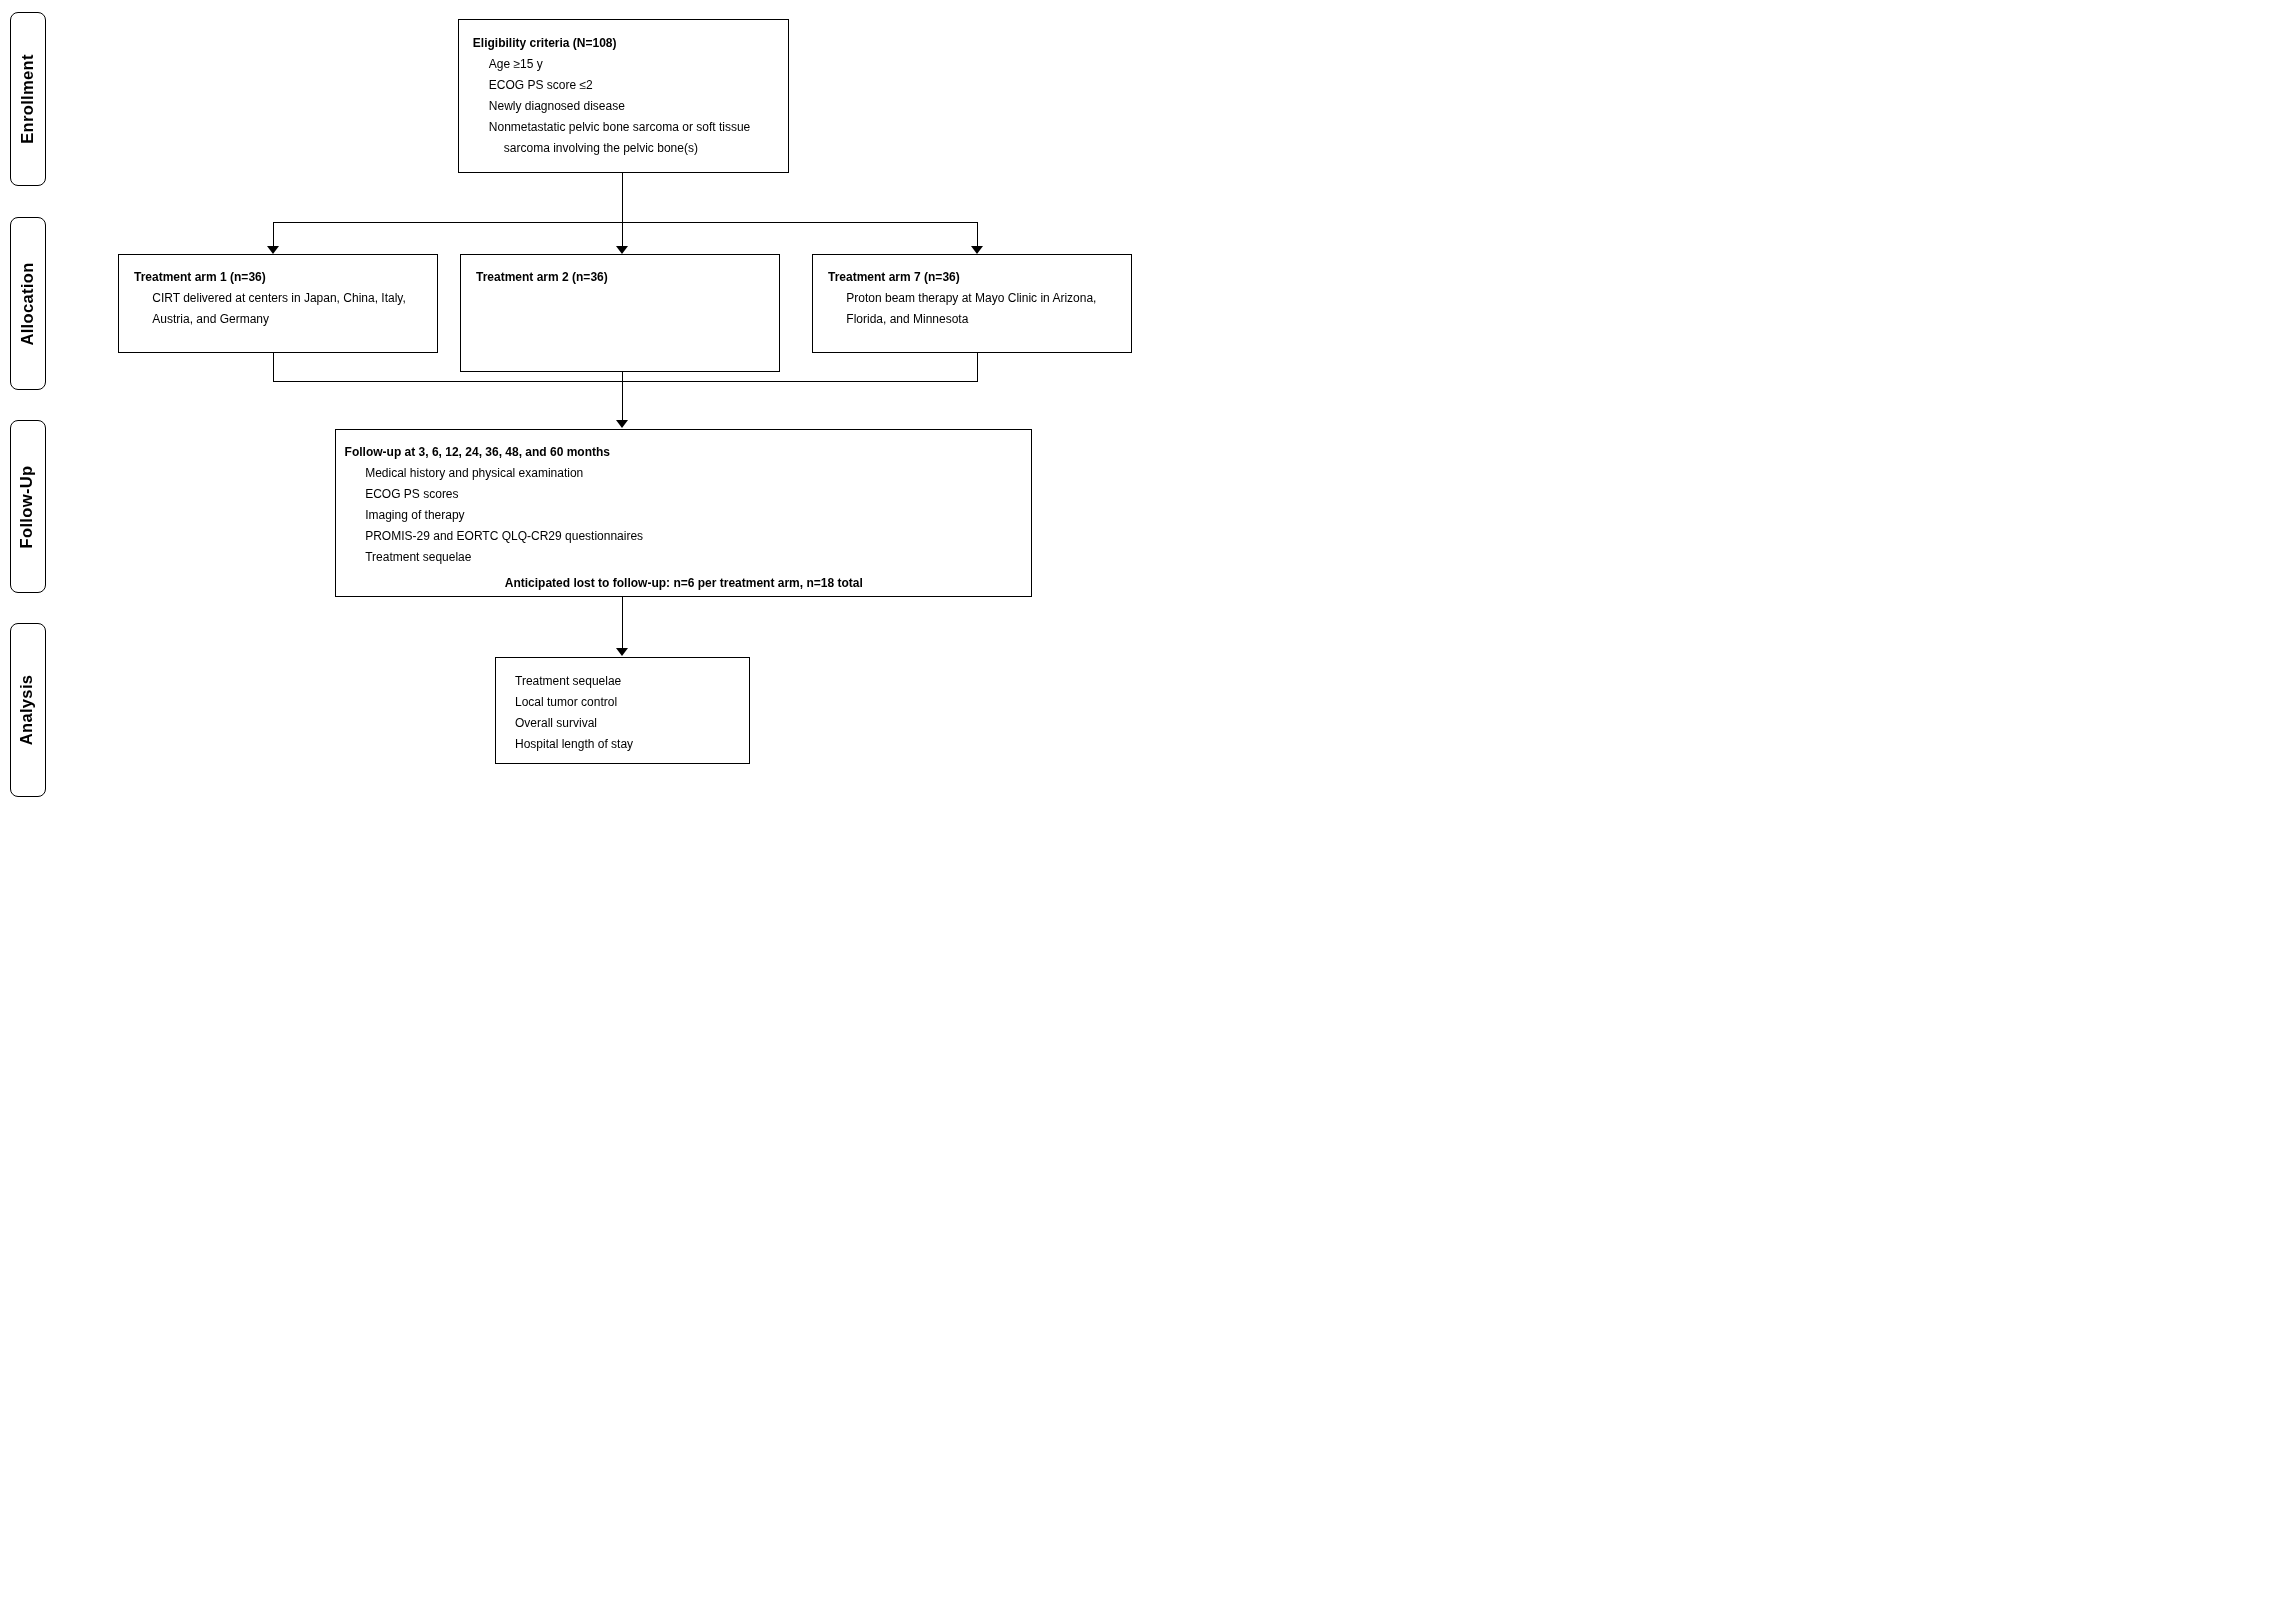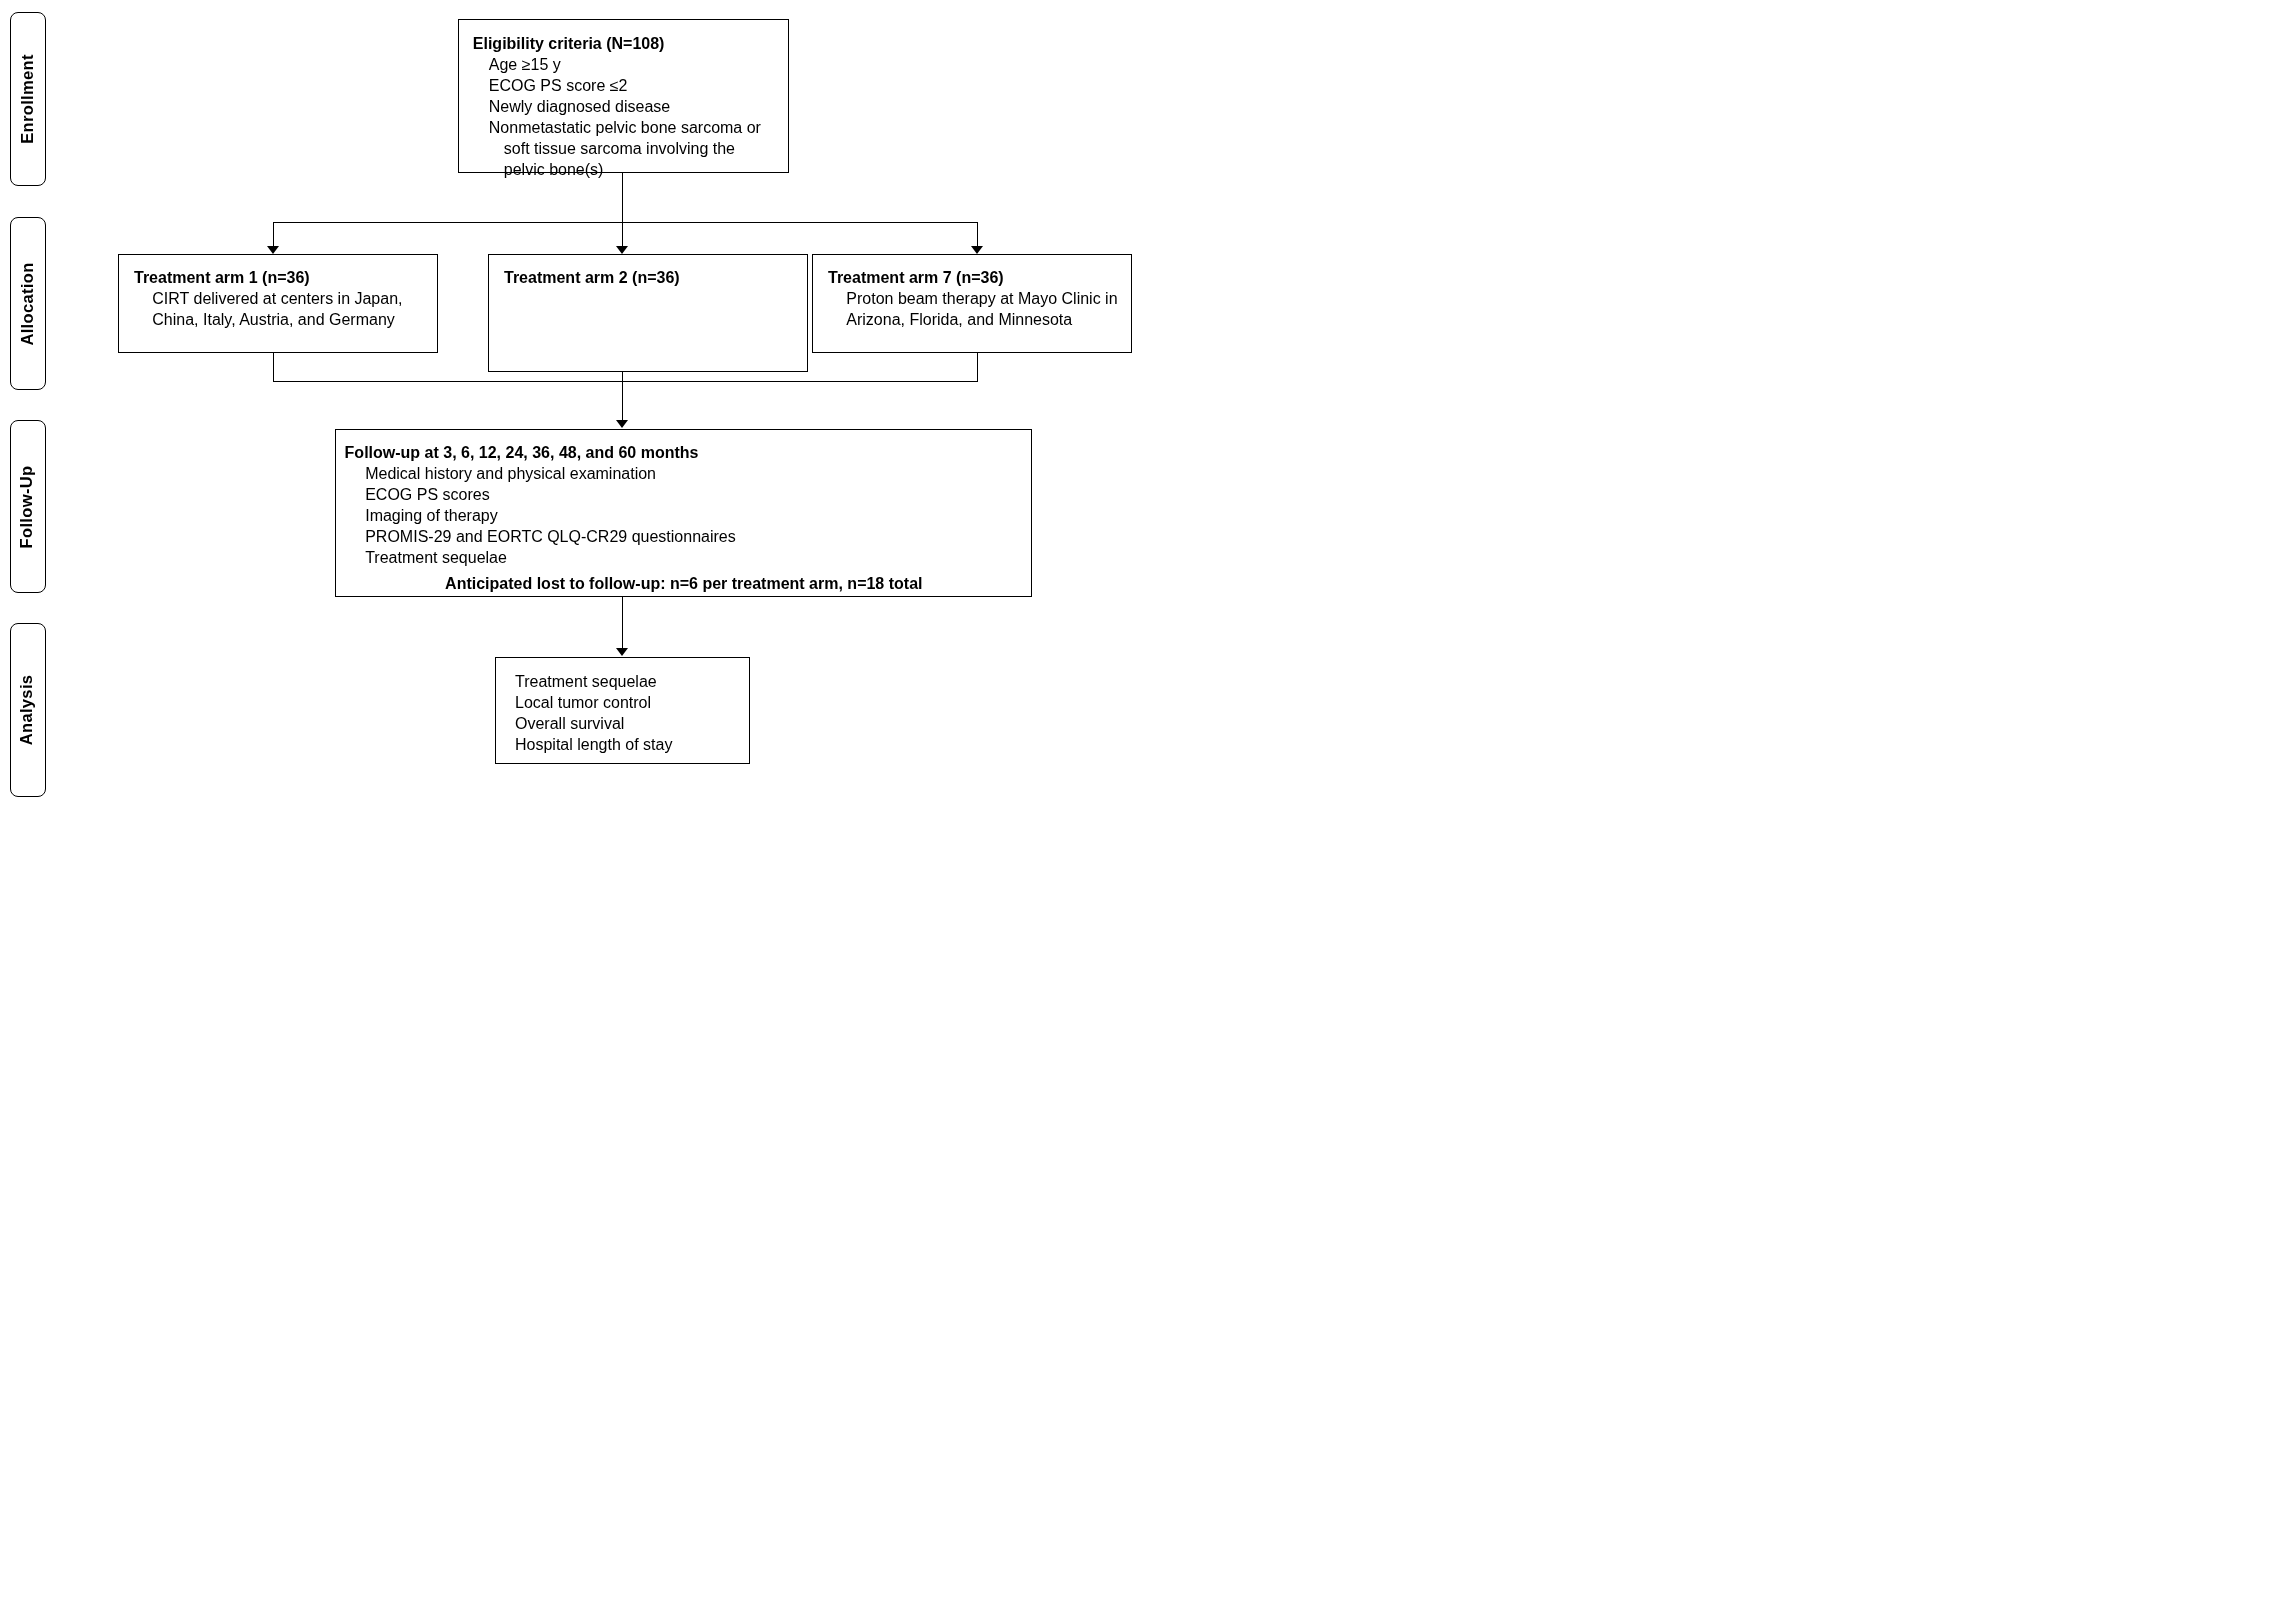--- a/index.html
+++ b/index.html
@@ -35,21 +35,21 @@
     font-weight: 700;
     font-size: 16.6px;
     letter-spacing: 0.3px;
   }
   
   .flow-box {
     position: absolute;
     border: 1.7px solid #000;
     background: #fff;
     box-sizing: border-box;
-    font-size: 16px;
+    font-size: 12px;
     line-height: 21px;
   }
   .flow-box .title { font-weight: 700; }
   .box-eligibility { padding: 12.6px 8px 0 13.8px; }
   .box-eligibility .item { padding-left: 16px; }
   .box-eligibility .item-hang {
     padding-left: 31px;
     text-indent: -15px;
   }
   .box-arm { padding: 11.5px 8px 0 15px; }
@@ -104,21 +104,21 @@
   <div class="line" style="left:622px;top:223px;width:1.1px;height:23px;"></div>
   <div class="line" style="left:977px;top:222px;width:1.1px;height:24px;"></div>
   <div class="arrowhead" style="left:267px;top:246px;"></div>
   <div class="arrowhead" style="left:616px;top:246px;"></div>
   <div class="arrowhead" style="left:971px;top:246px;"></div>
 
   <div class="flow-box box-arm" style="left:118px;top:254px;width:320px;height:99px;">
     <div class="title">Treatment arm 1 (n=36)</div>
     <div class="desc">CIRT delivered at centers in Japan, China, Italy, Austria, and Germany</div>
   </div>
-  <div class="flow-box box-arm" style="left:488px;top:254px;width:320px;height:118px;">
+  <div class="flow-box box-arm" style="left:460px;top:254px;width:320px;height:118px;">
     <div class="title">Treatment arm 2 (n=36)</div>
   </div>
   <div class="flow-box box-arm" style="left:812px;top:254px;width:320px;height:99px;">
     <div class="title">Treatment arm 7 (n=36)</div>
     <div class="desc">Proton beam therapy at Mayo Clinic in Arizona, Florida, and Minnesota</div>
   </div>
 
   <div class="line" style="left:273px;top:352px;width:1.1px;height:30px;"></div>
   <div class="line" style="left:977px;top:352px;width:1.1px;height:30px;"></div>
   <div class="line" style="left:273px;top:381px;width:705px;height:1.1px;"></div>

